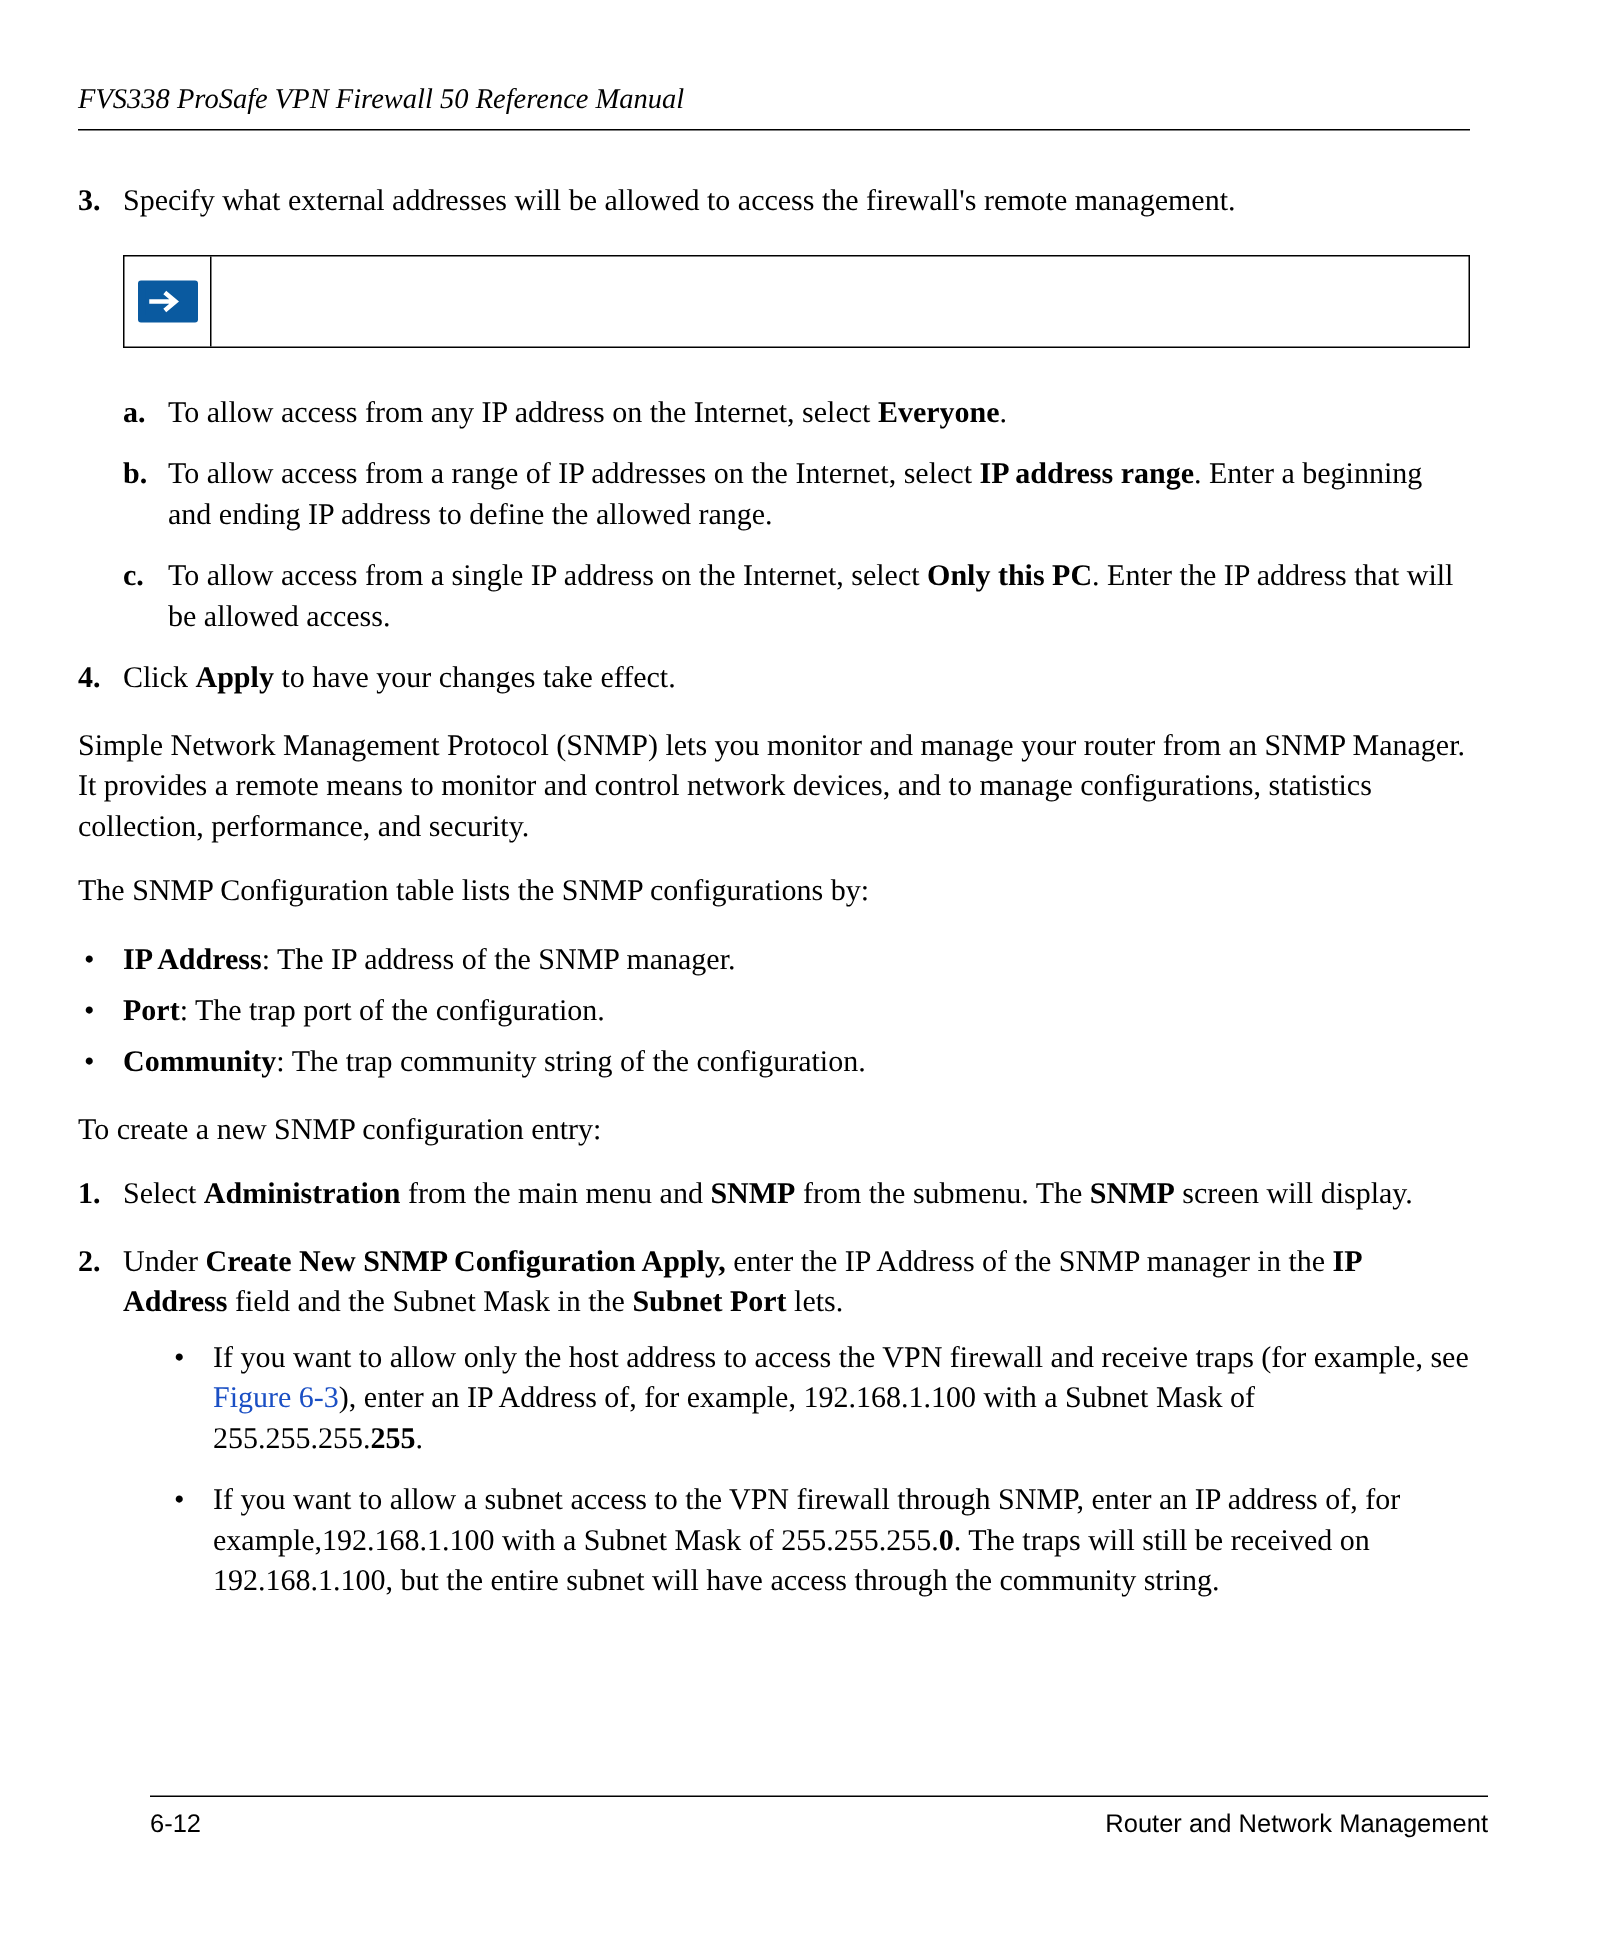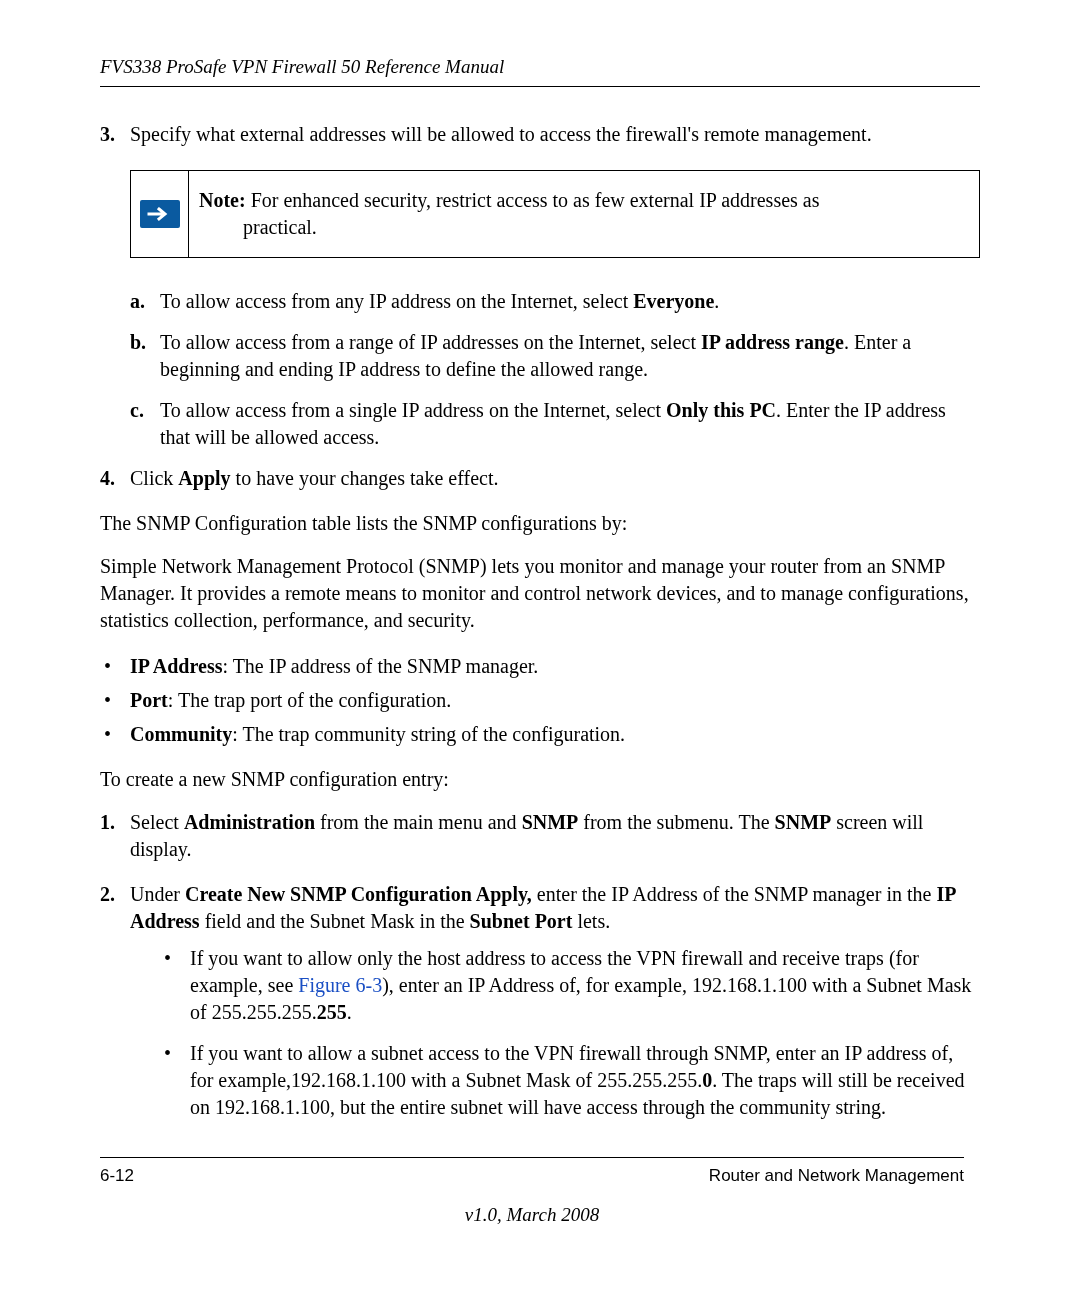--- a/index.html
+++ b/index.html
@@ -7,21 +7,21 @@
     margin: 0;
     padding: 0;
     background: #fff;
     font-family: "Times New Roman", Times, serif;
     color: #000;
   }
   .page {
     width: 1080px;
     height: 1296px;
     position: relative;
-    padding: 56px 100px 0 100px;
+    padding: 56px 100px 0 52px;
   }
   .running-head {
     font-style: italic;
     font-size: 19px;
     padding-bottom: 8px;
     border-bottom: 1.5px solid #000;
     margin-bottom: 34px;
   }
   .ol-step {
     display: flex;
@@ -93,21 +93,21 @@
     text-align: left;
     padding-left: 4px;
   }
   .bullet-body { flex: 1; }
   .nested-bullets { margin-left: 30px; margin-top: 10px; }
   .nested-bullets .bullet { margin-bottom: 14px; line-height: 1.35; }
   .link { color: #1a4fc4; text-align: right; }
   .footer {
     position: absolute;
     left: 100px;
-    right: 116px;
+    right: 88px;
     bottom: 70px;
     border-top: 1.5px solid #000;
     padding-top: 8px;
     font-size: 17px;
     font-family: Arial, Helvetica, sans-serif;
   }
   .footer-row {
     display: flex;
     justify-content: space-between;
   }
@@ -134,24 +134,20 @@
 
   <div class="note-box">
     <div class="note-icon-cell">
       <div class="note-icon">
         <svg width="30" height="18" viewBox="0 0 30 18">
           <rect x="0" y="0" width="30" height="18" fill="#0a5aa0"></rect>
           <path d="M4 9 L18 9 M14 4 L20 9 L14 14" stroke="#fff" stroke-width="3" fill="none" stroke-linecap="square"></path>
         </svg>
       </div>
     </div>
-    <div class="note-text-cell">
-      <b>Note:</b><span> For enhanced security, restrict access to as few external IP addresses as</span>
-      <div class="note-indent">practical.</div>
-    </div>
   </div>
 
   <div class="sub-ol">
     <div class="ol-step">
       <div class="ol-marker">a.</div>
       <div class="ol-body">
         <span>To allow access from any IP address on the Internet, select </span><b>Everyone</b><span>.</span>
       </div>
     </div>
     <div class="ol-step">
@@ -169,22 +165,22 @@
   </div>
 
   <div class="ol-step">
     <div class="ol-marker">4.</div>
     <div class="ol-body">
       <span>Click </span><b>Apply</b><span> to have your changes take effect.</span>
     </div>
   </div>
 
 
+  <p class="body">Simple Network Management Protocol (SNMP) lets you monitor and manage your router from an SNMP Manager. It provides a remote means to monitor and control network devices, and to manage configurations, statistics collection, performance, and security.</p>
   <p class="body">The SNMP Configuration table lists the SNMP configurations by:</p>
-  <p class="body">Simple Network Management Protocol (SNMP) lets you monitor and manage your router from an SNMP Manager. It provides a remote means to monitor and control network devices, and to manage configurations, statistics collection, performance, and security.</p>
 
   <div class="bullet-list">
     <div class="bullet">
       <div class="bullet-marker">•</div>
       <div class="bullet-body"><b>IP Address</b><span>: The IP address of the SNMP manager.</span></div>
     </div>
     <div class="bullet">
       <div class="bullet-marker">•</div>
       <div class="bullet-body"><b>Port</b><span>: The trap port of the configuration.</span></div>
     </div>
@@ -223,16 +219,15 @@
         </div>
       </div>
     </div>
   </div>
 
   <div class="footer">
     <div class="footer-row">
       <span>6-12</span>
       <span>Router and Network Management</span>
     </div>
-    <div class="footer-version">v1.0, March 2008</div>
   </div>
 
 </div>
 
 </body></html>

